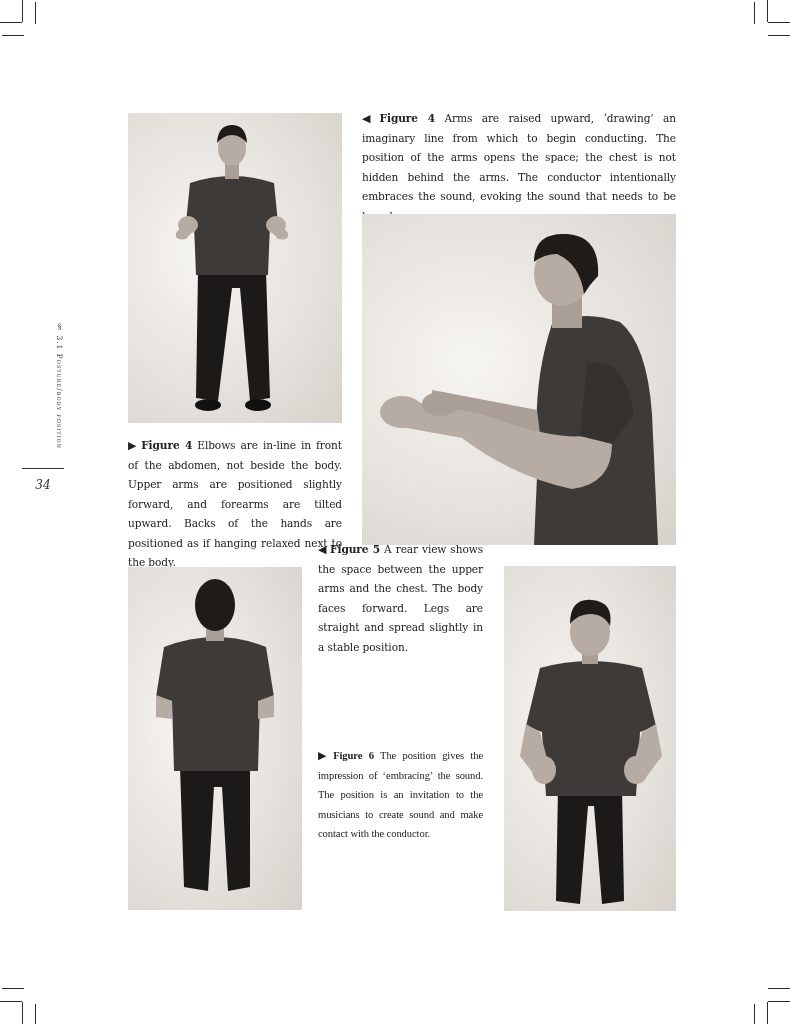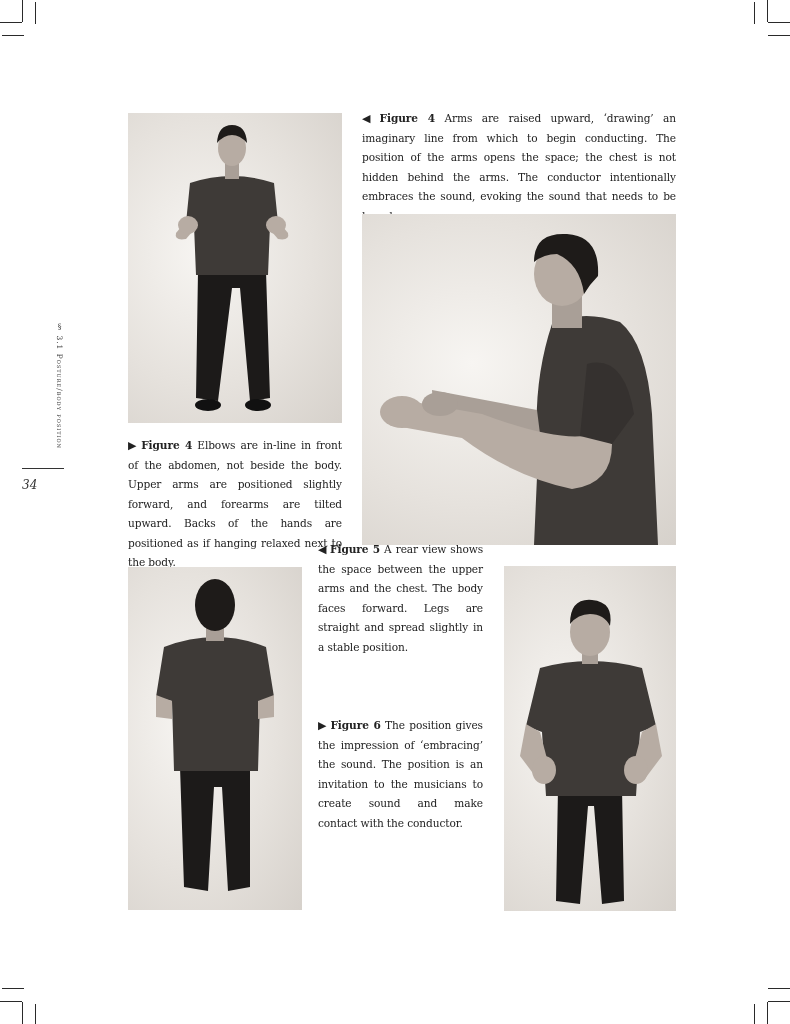--- a/index.html
+++ b/index.html
@@ -38,21 +38,21 @@
       font-size: 7.5px;
       letter-spacing: 1px;
       font-variant: small-caps;
       color: #333;
       white-space: nowrap;
     }
     .folio-rule {
       position: absolute; left: 22px; top: 468px; width: 42px; height: 1px; background: #333;
     }
     .folio {
-      position: absolute; left: 22px; top: 478px; width: 42px; text-align: left;
+      position: absolute; left: 22px; top: 478px; width: 42px; text-align: center;
       font-size: 12px; font-style: italic; color: #333;
     }
   </style>
 </head>
 <body>
 
 <div class="crop v" style="left:22px;top:0;"></div>
 <div class="crop v" style="left:35px;top:2px;"></div>
 <div class="crop h" style="left:0;top:22px;"></div>
 <div class="crop h" style="left:2px;top:35px;"></div>
@@ -137,21 +137,21 @@
 
     <rect x="78" y="52" width="18" height="22" fill="#a99f97"></rect>
     <ellipse cx="87" cy="38" rx="20" ry="26" fill="#1e1b19"></ellipse>
   </svg>
 </div>
 
 <div class="caption" style="left:318px;top:540px;width:165px;">
   <span class="arrow">◀</span><span class="fig">Figure 5</span> <span>A rear view shows the space between the upper arms and the chest. The body faces forward. Legs are straight and spread slightly in a stable position.</span>
 </div>
 
-<div class="caption" style="left:318px;top:716px;width:165px;">
+<div class="caption" style="left:318px;top:746px;width:165px;font-family:Liberation Serif, serif;">
   <span class="arrow">▶</span><span class="fig">Figure 6</span> <span>The position gives the impression of ‘embracing’ the sound. The position is an invitation to the musicians to create sound and make contact with the conductor.</span>
 </div>
 
 <div class="photo" style="left:504px;top:566px;width:172px;height:345px;">
   <svg viewBox="0 0 172 345" preserveAspectRatio="none">
 
     <path d="M54 222 L52 335 L76 338 L84 240 L90 240 L98 338 L120 335 L118 222 Z" fill="#1c1a19"></path>
 
     <path d="M36 102 Q86 88 138 102 L152 160 L136 166 L132 230 L42 230 L38 166 L22 160 Z" fill="#3e3a37"></path>
 

